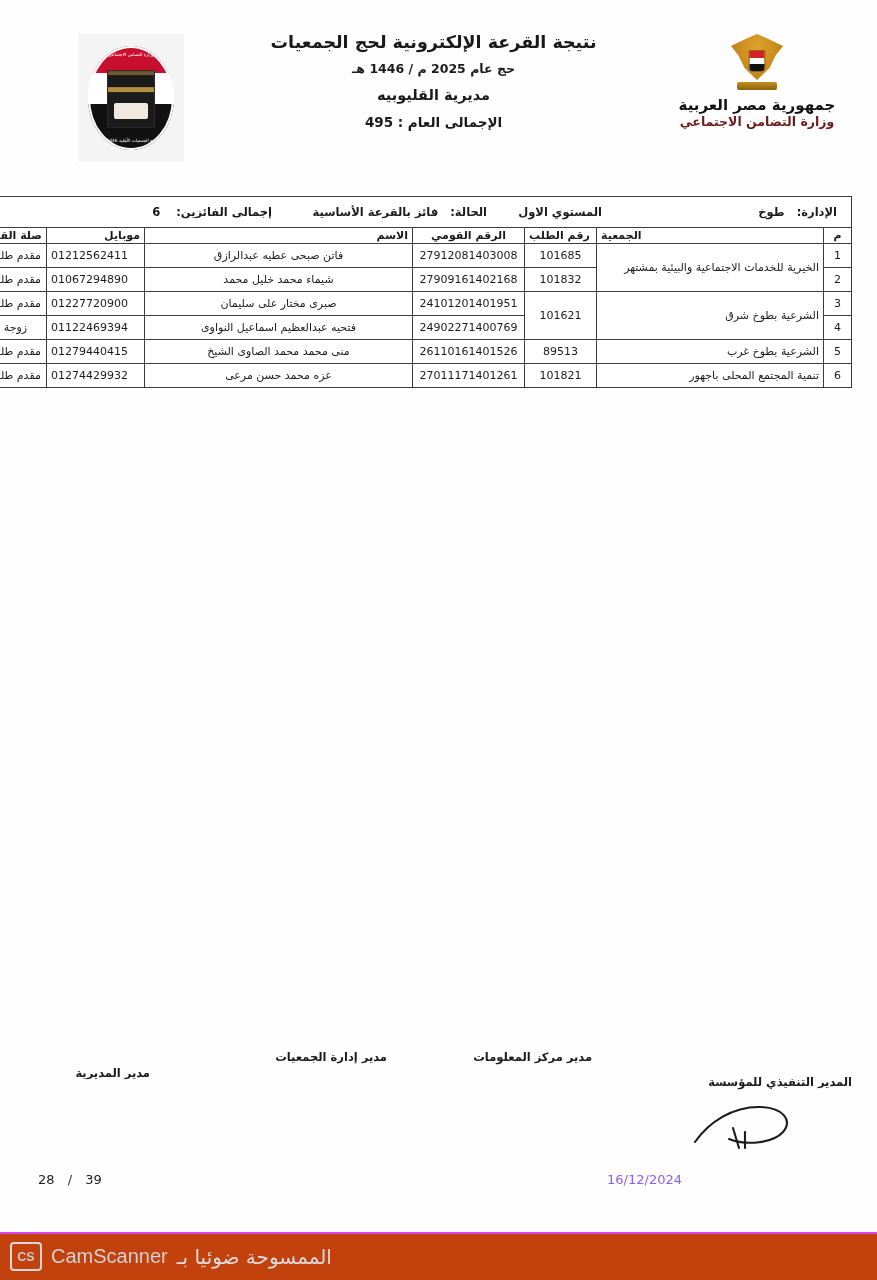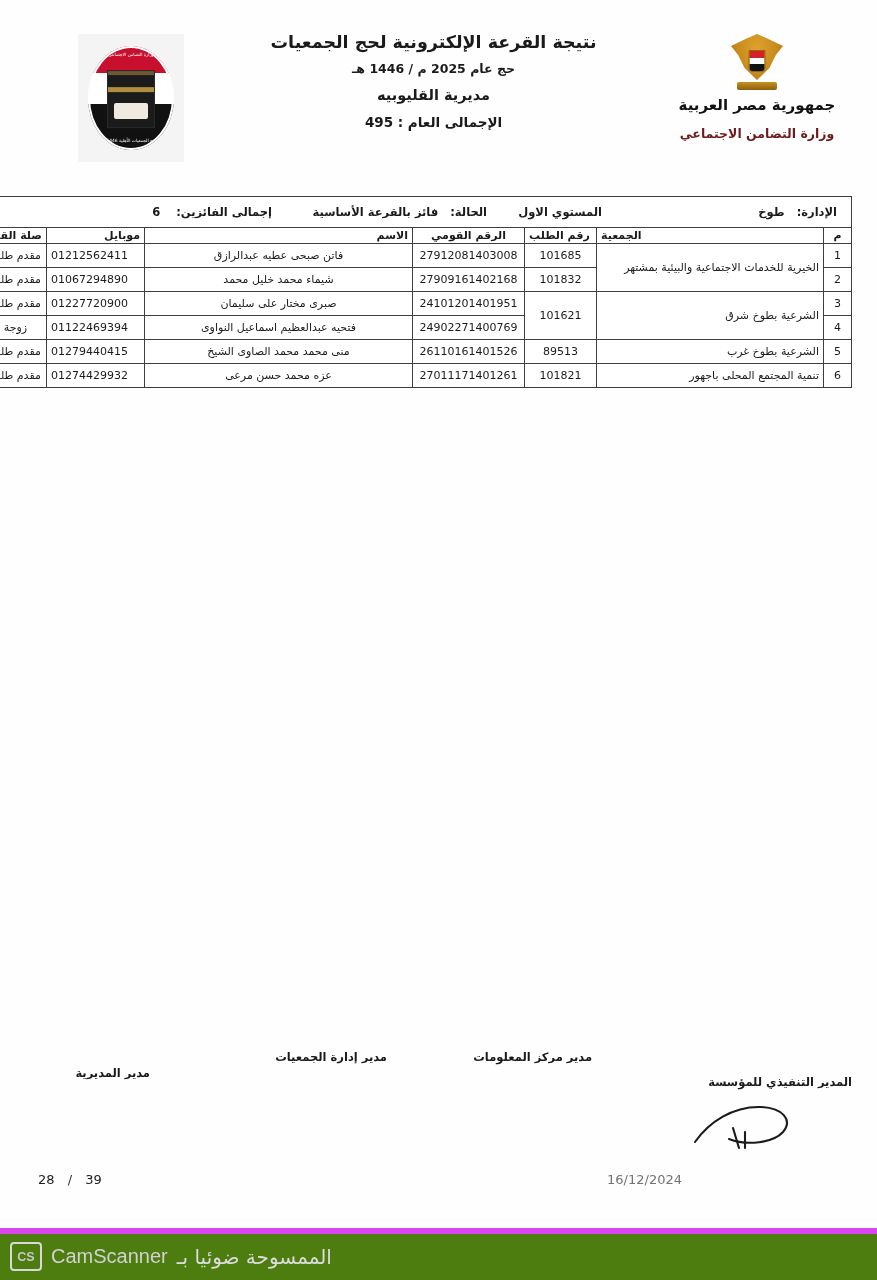--- a/index.html
+++ b/index.html
@@ -172,21 +172,21 @@
     transform: translateX(-50%);
     width: 40px;
     height: 8px;
     background: linear-gradient(to bottom, #c9911f, #8a5f10);
     border-radius: 2px;
   }
   .ministry-line1 {
     font-size: 15px;
     font-weight: bold;
     color: #111;
-    margin-bottom: 12px;
+    margin-bottom: 0;
     font-family: "DejaVu Sans", sans-serif;
   }
   .ministry-line2 {
     font-size: 12.5px;
     font-weight: bold;
     color: #6d1b1b;
     font-family: "DejaVu Sans", sans-serif;
   }
 
   
@@ -295,32 +295,32 @@
     direction: ltr;
     color: #222;
   }
   .page-num .slash { margin: 0 9px; color: #333; }
   .doc-date {
     position: absolute;
     right: 195px;
     top: 4px;
     font-size: 13px;
     direction: ltr;
-    color: #737373;
+    color: #8b5cf6;
   }
 
   
   .watermark {
     position: absolute;
     left: 0;
     right: 0;
     bottom: 0;
     height: 46px;
-    background: #4d7c0f;
-    border-top: 6px solid #d946ef;
+    background: #c2410c;
+    border-top: 2px solid #d946ef;
   }
   .wm-inner {
     position: absolute;
     left: 10px;
     top: 8px;
     display: flex;
     align-items: center;
     direction: ltr;
     gap: 9px;
   }

